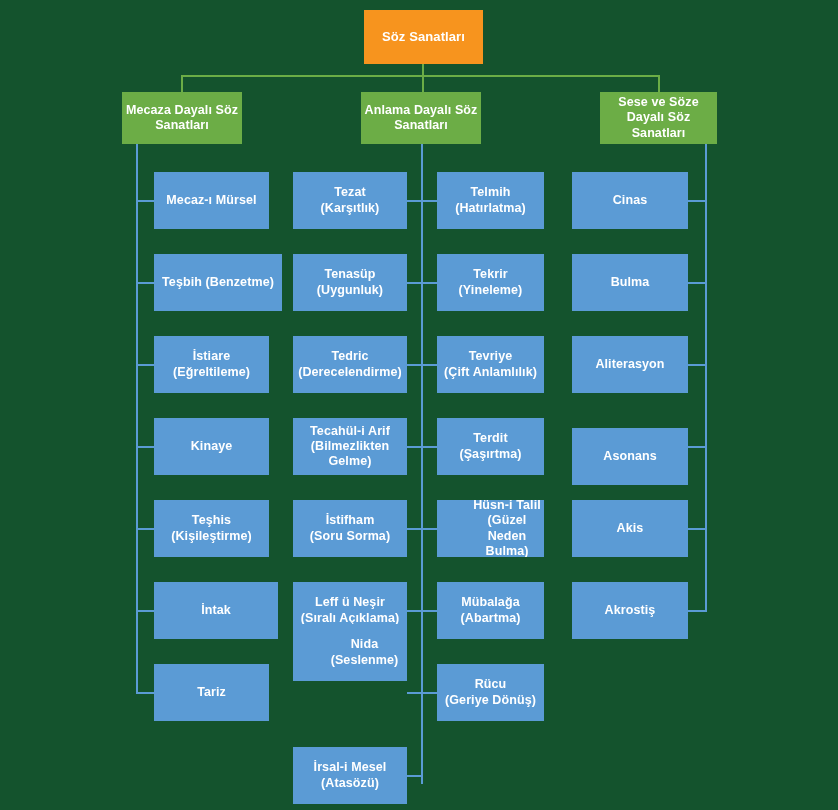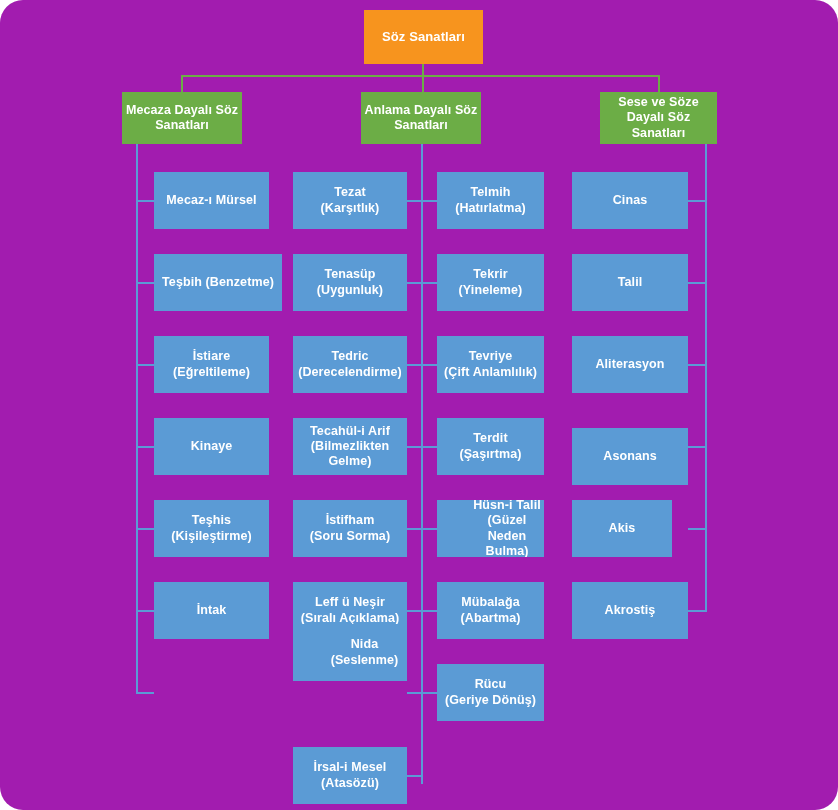--- a/index.html
+++ b/index.html
@@ -10,23 +10,22 @@
   }
   body {
     font-family: "Liberation Sans", sans-serif;
     -webkit-font-smoothing: antialiased;
   }
 
   #chart-canvas {
     position: relative;
     width: 838px;
     height: 810px;
-    background: #a21caf;
+    background: #14532d;
     overflow: hidden;
-    border-radius: 23px;
   }
 
   
   .line {
     position: absolute;
     background: #6CAD46;
   }
   .line.v { width: 2px; }
   .line.h { height: 2px; }
 
@@ -127,21 +126,22 @@
   <div class="line blue h" style="left:688px; top:528px; width:19px; height:2px;"></div>
   <div class="line blue h" style="left:688px; top:610px; width:19px; height:2px;"></div>
 
   <div class="node leaf" style="left:154px; top:172px; width:115px; height:57px;">Mecaz-ı Mürsel</div>
   <div class="node leaf" style="left:154px; top:254px; width:128px; height:57px;">Teşbih (Benzetme)</div>
   <div class="node leaf" style="left:154px; top:336px; width:115px; height:57px;">İstiare
 (Eğreltileme)</div>
   <div class="node leaf" style="left:154px; top:418px; width:115px; height:57px;">Kinaye</div>
   <div class="node leaf" style="left:154px; top:500px; width:115px; height:57px;">Teşhis
 (Kişileştirme)</div>
-  <div class="node leaf" style="left:154px; top:582px; width:115px; height:57px;">İntak</div>
+  <div class="node leaf" style="left:154px; top:582px; width:124px; height:57px;">İntak</div>
+  <div class="node leaf" style="left:154px; top:664px; width:115px; height:57px;">Tariz</div>
 
   <div class="node leaf" style="left:293px; top:172px; width:114px; height:57px;">Tezat
 (Karşıtlık)</div>
   <div class="node leaf" style="left:293px; top:254px; width:114px; height:57px;">Tenasüp
 (Uygunluk)</div>
   <div class="node leaf" style="left:293px; top:336px; width:114px; height:57px;">Tedric
 (Derecelendirme)</div>
   <div class="node leaf" style="left:293px; top:418px; width:114px; height:57px;">Tecahül-i Arif
 (Bilmezlikten
 Gelme)</div>
@@ -164,19 +164,19 @@
 (Şaşırtma)</div>
   <div class="node leaf" style="left:437px; top:500px; width:107px; height:57px;padding-left:36px;">Hüsn-i Talil
 (Güzel Neden
 Bulma)</div>
   <div class="node leaf" style="left:437px; top:582px; width:107px; height:57px;">Mübalağa
 (Abartma)</div>
   <div class="node leaf" style="left:437px; top:664px; width:107px; height:57px;">Rücu
 (Geriye Dönüş)</div>
 
   <div class="node leaf" style="left:572px; top:172px; width:116px; height:57px;">Cinas</div>
-  <div class="node leaf" style="left:572px; top:254px; width:116px; height:57px;">Talil</div>
+  <div class="node leaf" style="left:572px; top:254px; width:116px; height:57px;">Bulma</div>
   <div class="node leaf" style="left:572px; top:336px; width:116px; height:57px;">Aliterasyon</div>
   <div class="node leaf" style="left:572px; top:418px; width:116px; height:57px;margin-top:10px;">Asonans</div>
-  <div class="node leaf" style="left:572px; top:500px; width:100px; height:57px;">Akis</div>
+  <div class="node leaf" style="left:572px; top:500px; width:116px; height:57px;">Akis</div>
   <div class="node leaf" style="left:572px; top:582px; width:116px; height:57px;">Akrostiş</div>
 
 </div>
 
 </body></html>

